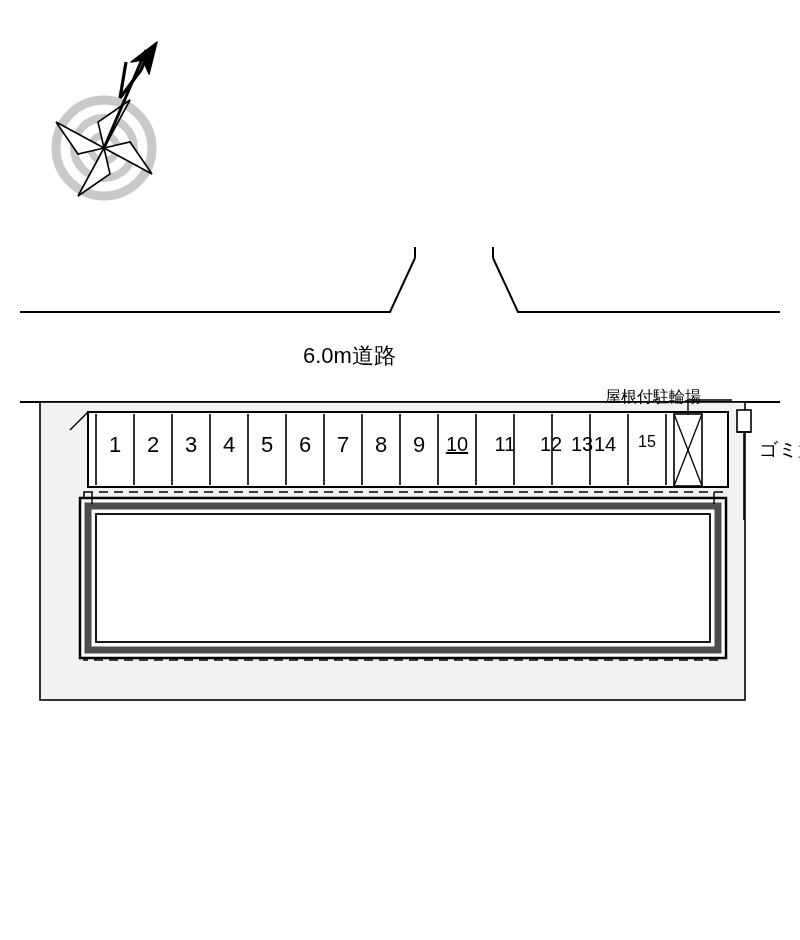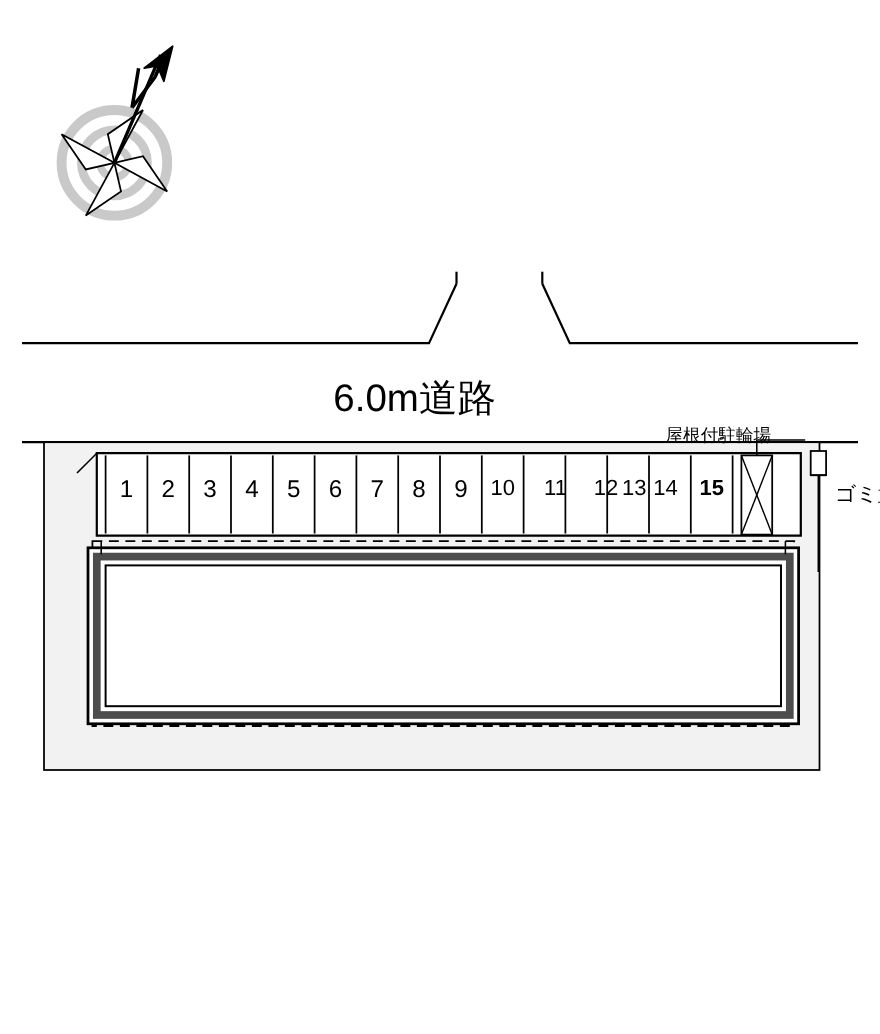--- a/index.html
+++ b/index.html
@@ -23,21 +23,21 @@
   }
   .label-text {
     position: absolute;
     color: #000000;
     white-space: nowrap;
     line-height: 1;
   }
   #road-label {
     left: 303px;
     top: 345px;
-    font-size: 35px;
+    font-size: 22px;
     letter-spacing: 0px;
   }
   #bike-label {
     left: 605px;
     top: 389px;
     font-size: 16px;
   }
   #trash-label {
     left: 759px;
     top: 440px;
@@ -158,19 +158,19 @@
 <div id="stall-numbers">
     <div class="stall-num" style="left: 96px; width: 38px;">1</div>
     <div class="stall-num" style="left: 134px; width: 38px;">2</div>
     <div class="stall-num" style="left: 172px; width: 38px;">3</div>
     <div class="stall-num" style="left: 210px; width: 38px;">4</div>
     <div class="stall-num" style="left: 248px; width: 38px;">5</div>
     <div class="stall-num" style="left: 286px; width: 38px;">6</div>
     <div class="stall-num" style="left: 324px; width: 38px;">7</div>
     <div class="stall-num" style="left: 362px; width: 38px;">8</div>
     <div class="stall-num" style="left: 400px; width: 38px;">9</div>
-    <div class="stall-num" style="left: 438px; width: 38px; font-size: 20px;">10</div>
+    <div class="stall-num" style="left: 438px; width: 38px; font-size: 20px; text-decoration: underline;">10</div>
     <div class="stall-num" style="left: 476px; width: 58px; font-size: 20px;">11</div>
     <div class="stall-num" style="left: 532px; width: 38px; font-size: 20px;">12</div>
-    <div class="stall-num" style="left: 552px; width: 49px; font-size: 20px;">13</div>
+    <div class="stall-num" style="left: 552px; width: 60px; font-size: 20px;">13</div>
     <div class="stall-num" style="left: 590px; width: 30px; font-size: 20px;">14</div>
-    <div class="stall-num" style="left: 628px; width: 38px; font-size: 20px; font-weight: bold;">15</div>
+    <div class="stall-num" style="left: 628px; width: 38px; font-size: 16px;">15</div>
   </div>
 
 </body></html>

